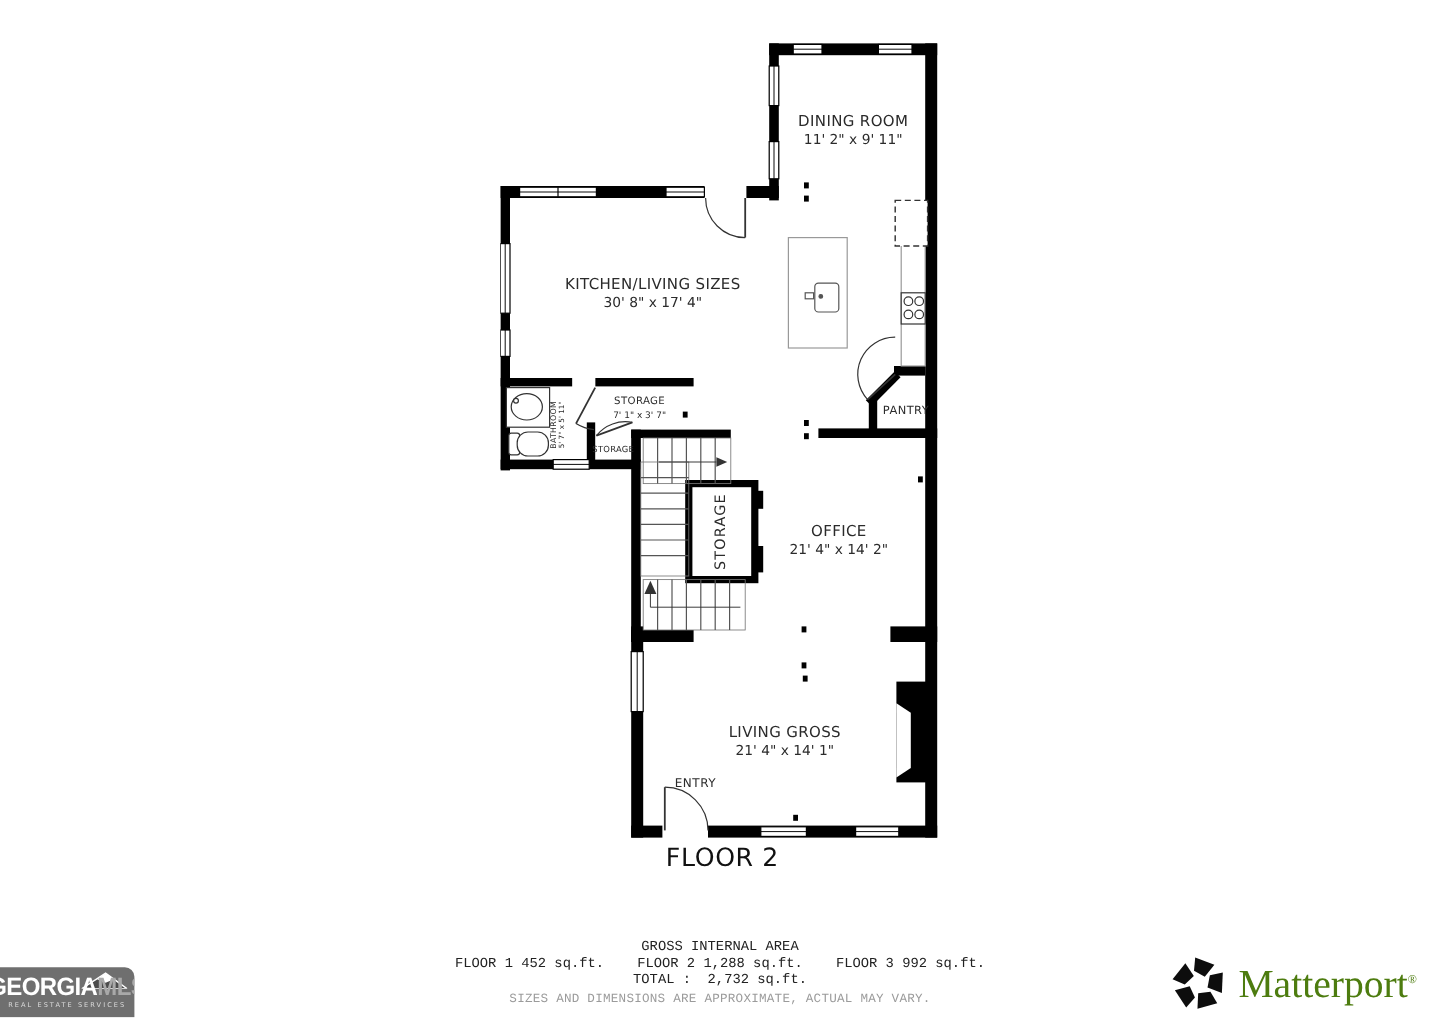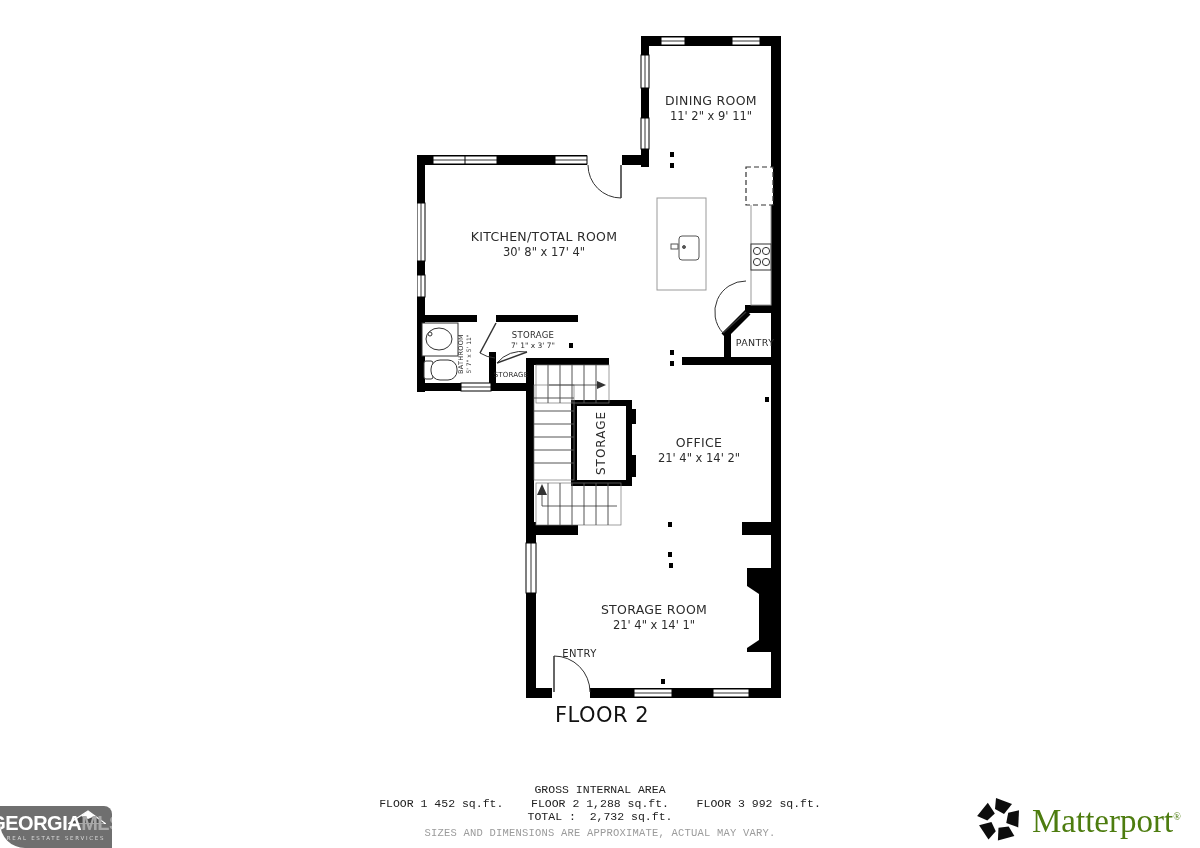--- a/index.html
+++ b/index.html
@@ -1,17 +1,17 @@
 <!DOCTYPE html>
 <html><head>
 <meta charset="utf-8">
 <style>
   html,body{margin:0;padding:0;background:#ffffff;}
   #page{position:relative;width:1200px;height:848px;background:#fff;overflow:hidden;
-        font-family:"DejaVu Sans",sans-serif;border-radius:25px;}
+        font-family:"DejaVu Sans",sans-serif;}
   #plan{position:absolute;left:417px;top:36px;width:366px;height:664px;}
   #plan svg{position:absolute;left:0;top:0;}
   .room-label{position:absolute;transform:translate(-50%,-50%);text-align:center;
               color:#2b2b2b;white-space:nowrap;line-height:1.25;}
   .room-label.vert{transform:translate(-50%,-50%) rotate(-90deg);}
   .room-name{font-size:12.5px;letter-spacing:.3px;}
   .room-dims{font-size:11.5px;}
   .lbl-sm .room-name{font-size:8.5px;}
   .lbl-sm .room-dims{font-size:7.5px;}
   .lbl-xs .room-name{font-size:7px;letter-spacing:.2px;}
@@ -236,21 +236,21 @@
         <rect x="152" y="307" width="4" height="5"></rect>
           <rect x="348" y="361" width="4" height="5"></rect>
       </g>
     </svg>
 
     <div class="room-label" style="left:294px;top:72px;">
       <div class="room-name">DINING ROOM</div>
       <div class="room-dims">11' 2" x 9' 11"</div>
     </div>
     <div class="room-label" style="left:127px;top:208px;">
-      <div class="room-name">KITCHEN/TOTAL ROOM</div>
+      <div class="room-name">KITCHEN/LIVING SIZES</div>
       <div class="room-dims">30' 8" x 17' 4"</div>
     </div>
     <div class="room-label lbl-sm" style="left:116px;top:304px;">
       <div class="room-name">STORAGE</div>
       <div class="room-dims">7' 1" x 3' 7"</div>
     </div>
     <div class="room-label vert lbl-xxs" style="left:48px;top:318px;">
       <div class="room-name">BATHROOM</div>
       <div class="room-dims">5' 7" x 5' 11"</div>
     </div>
@@ -261,21 +261,21 @@
       <div class="room-name">STORAGE</div>
     </div>
     <div class="room-label" style="left:282px;top:414px;">
       <div class="room-name">OFFICE</div>
       <div class="room-dims">21' 4" x 14' 2"</div>
     </div>
     <div class="room-label lbl-pantry" style="left:338px;top:307px;">
       <div class="room-name">PANTRY</div>
     </div>
     <div class="room-label" style="left:237px;top:581px;">
-      <div class="room-name">STORAGE ROOM</div>
+      <div class="room-name">LIVING GROSS</div>
       <div class="room-dims">21' 4" x 14' 1"</div>
     </div>
     <div class="room-label lbl-entry" style="left:139px;top:618px;padding-left:47px;">
       <div class="room-name">ENTRY</div>
     </div>
   </div>
 
   <div id="floor-title">FLOOR 2</div>
 
   <div id="footer">

